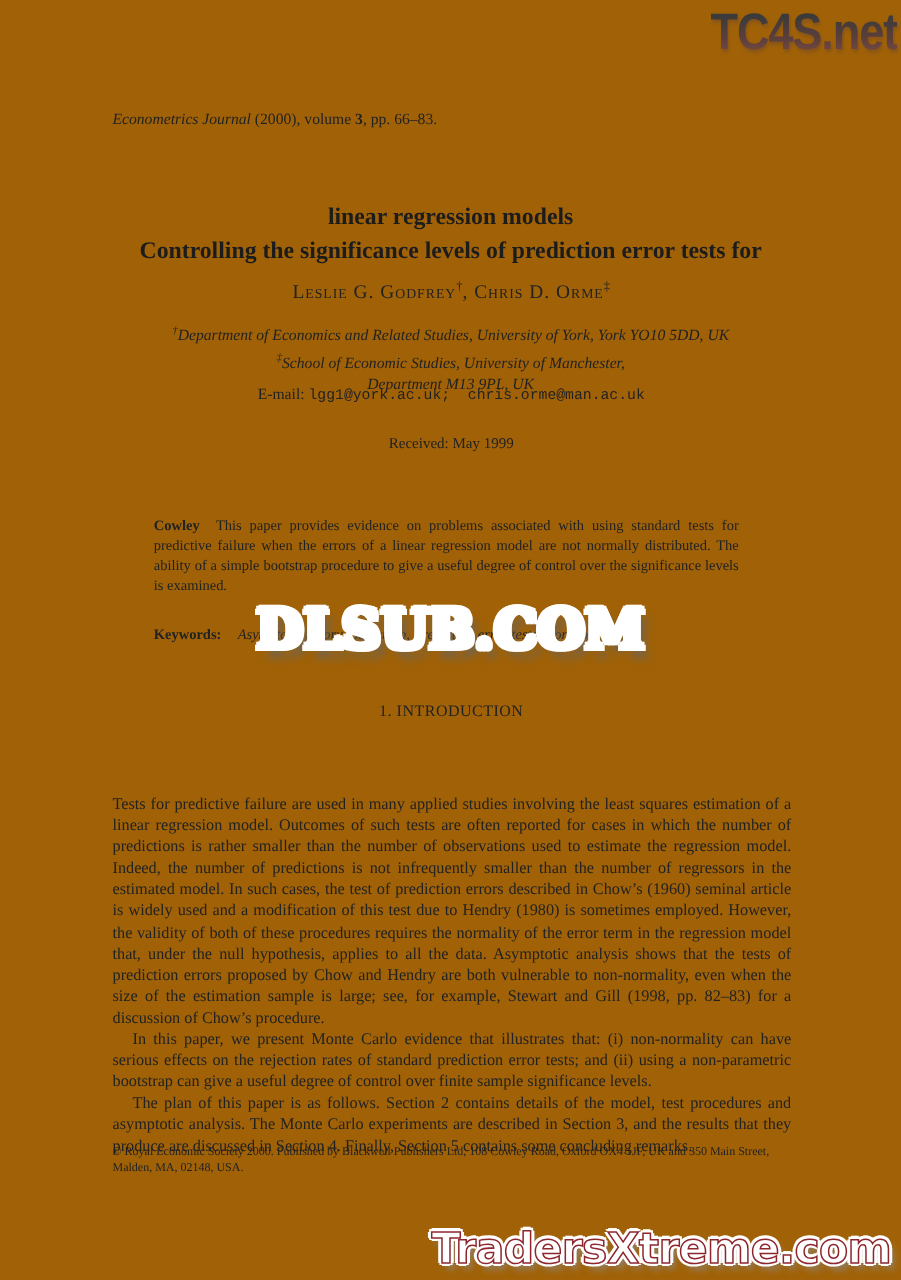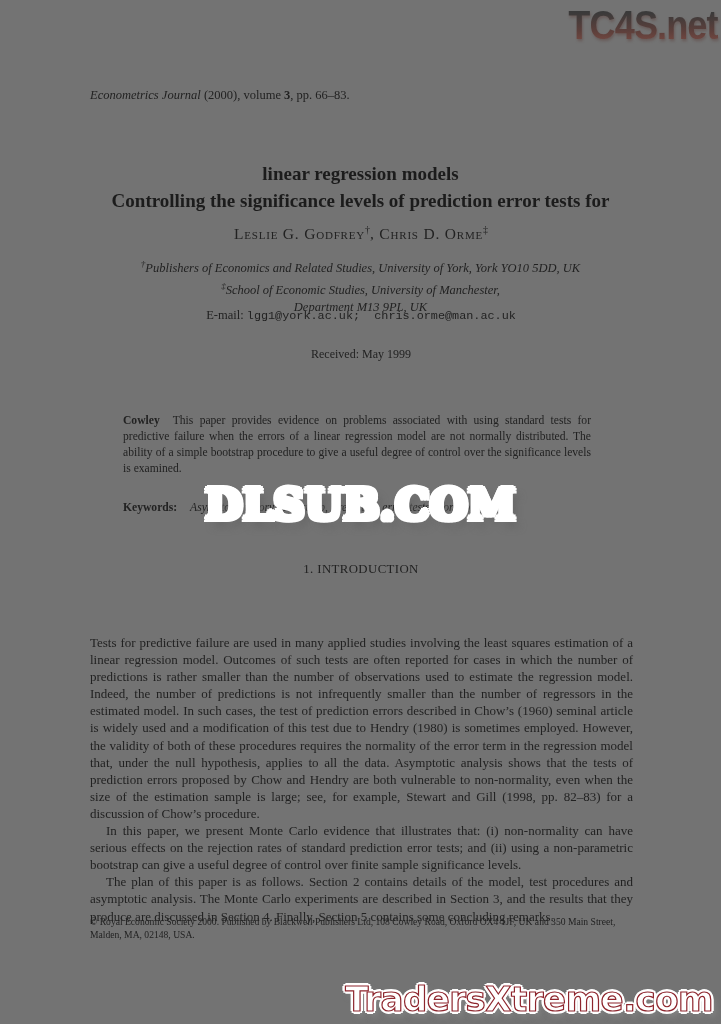--- a/index.html
+++ b/index.html
@@ -1,18 +1,18 @@
 <!DOCTYPE html>
 <html><head>
 <meta charset="utf-8">
 <style>
   html,body{margin:0;padding:0;background:#888;}
   .page{
     position:relative;width:721px;height:1024px;margin:0 auto;
-    background:#737373;overflow:hidden;
+    background:#a16207;overflow:hidden;
     font-family:"Liberation Serif","DejaVu Serif",serif;color:#222;
   }
   
   .journal-line{position:absolute;top:88px;left:90px;width:542px;font-size:12.5px;}
   .journal-line .it{font-style:italic;}
   .journal-line .b{font-weight:bold;}
   .paper-title{
     position:absolute;top:147px;left:60px;width:601px;text-align:center;
     font-weight:bold;font-size:19px;line-height:27px;color:#1c1c1c;
   }
@@ -108,21 +108,21 @@
   <div class="journal-line"><span class="it">Econometrics Journal</span><span> (2000), volume </span><span class="b">3</span><span>, pp. 66–83.</span></div>
 
   <h1 class="paper-title">
       <span>linear regression models</span>
       <span>Controlling the significance levels of prediction error tests for</span>
     </h1>
 
   <div class="authors-line"><span>Leslie G. Godfrey</span><sup>†</sup><span>, </span><span>Chris D. Orme</span><sup>‡</sup></div>
 
   <div class="affiliations">
-    <div><sup>†</sup><span>Publishers of Economics and Related Studies, University of York, York YO10 5DD, UK</span></div>
+    <div><sup>†</sup><span>Department of Economics and Related Studies, University of York, York YO10 5DD, UK</span></div>
     <div><sup>‡</sup><span>School of Economic Studies, University of Manchester,</span></div>
     <div><span>Department M13 9PL, UK</span></div>
   </div>
 
   <div class="email-line"><span>E-mail: </span><span class="mono">lgg1@york.ac.uk;  chris.orme@man.ac.uk</span></div>
 
   <div class="received-line">Received: May 1999</div>
 
   <p class="summary-block"><span class="label-b">Cowley</span><span>This paper provides evidence on problems associated with using standard tests for predictive failure when the errors of a linear regression model are not normally distributed. The ability of a simple bootstrap procedure to give a useful degree of control over the significance levels is examined.</span></p>
 

